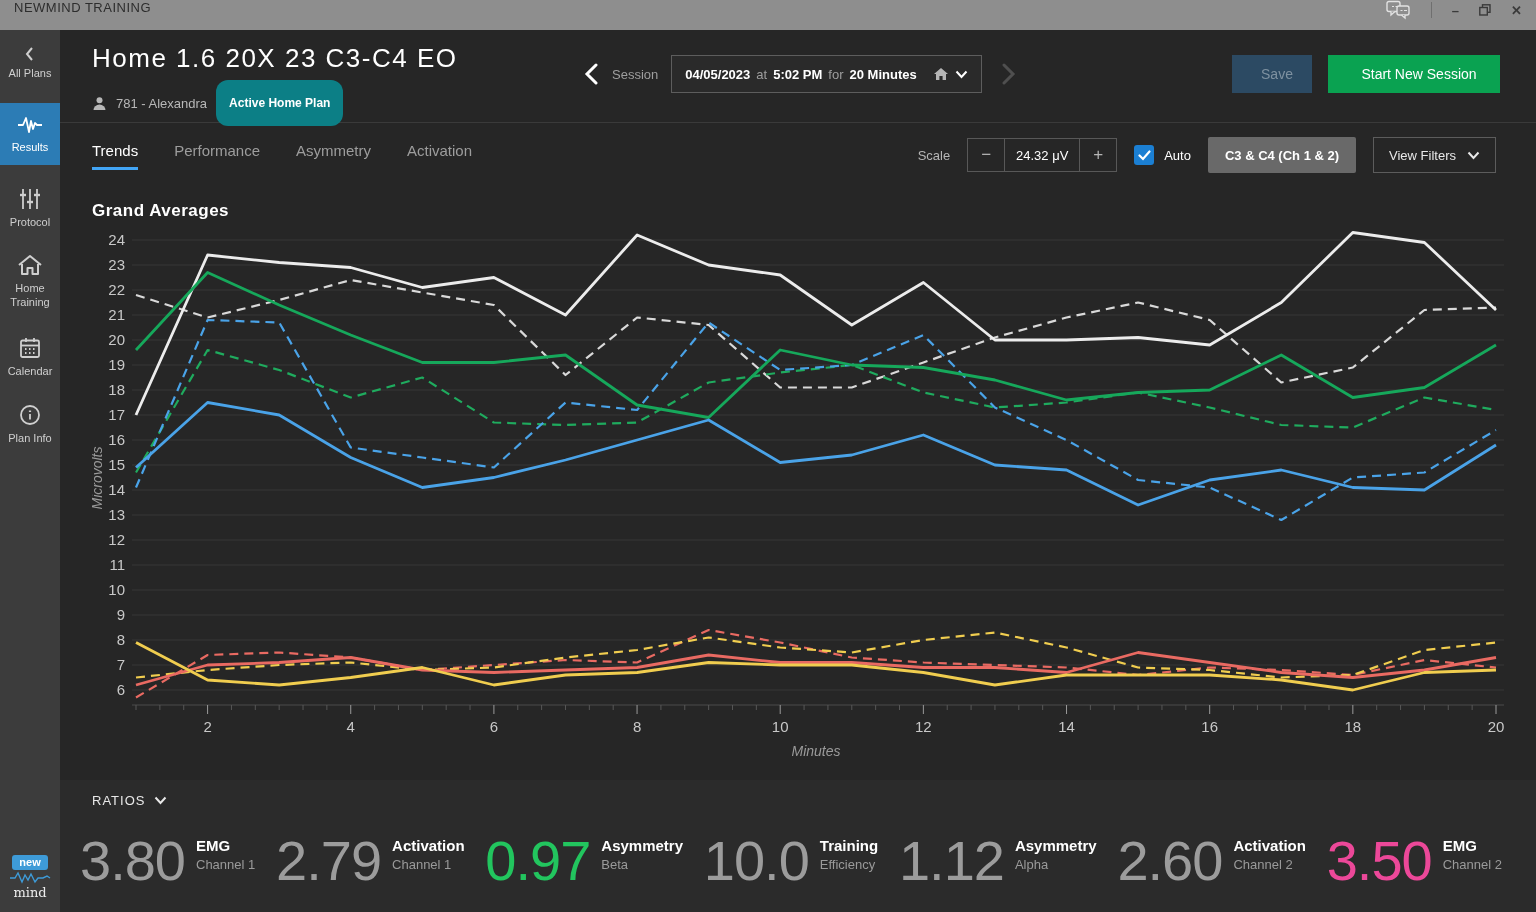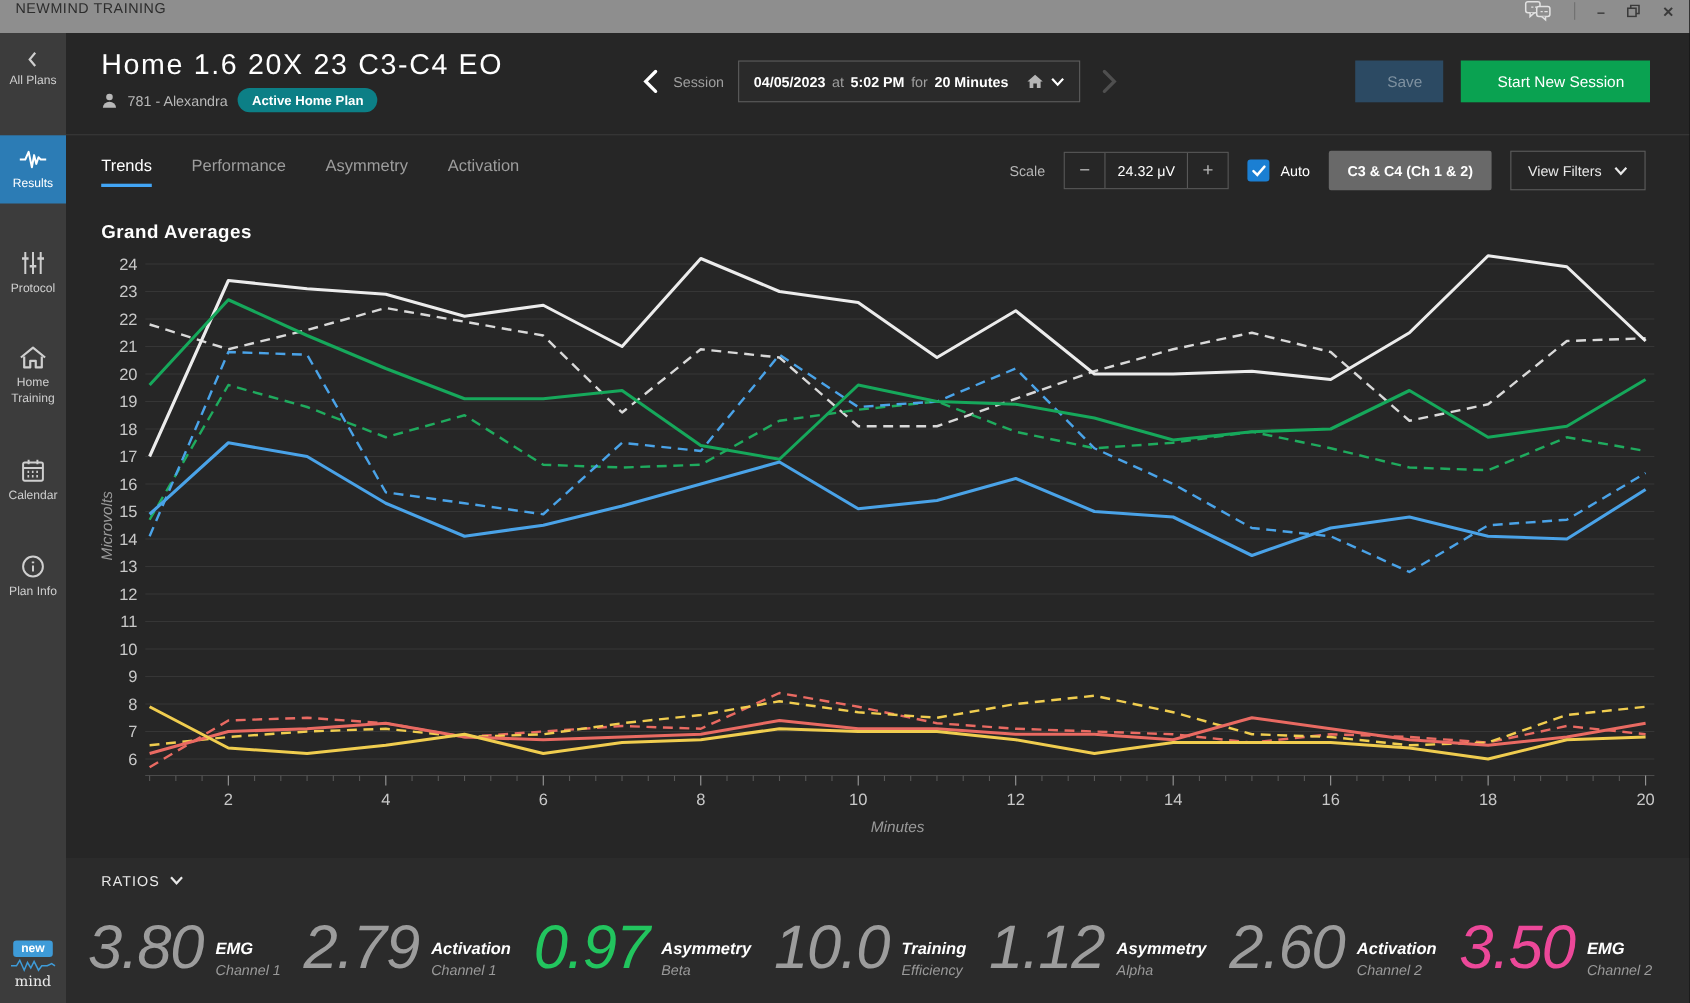--- a/index.html
+++ b/index.html
@@ -5,34 +5,34 @@
   html,body{margin:0;padding:0;background:#111;}
   .app{position:relative;width:1536px;height:912px;background:#262626;font-family:"Liberation Sans",sans-serif;overflow:hidden;-webkit-font-smoothing:antialiased;}
   svg{display:block;}
   
   .titlebar{position:absolute;top:0;left:0;right:0;height:30px;background:#8e8e8e;display:flex;align-items:flex-start;padding:0 14px;box-sizing:border-box;}
   .tb-title{font-size:13px;color:#2d2d2d;letter-spacing:.5px;}
   .tb-right{margin-left:auto;display:flex;align-items:center;gap:20px;}
   .tb-btn{color:#3a3a3a;font-size:13px;font-weight:bold;cursor:pointer;line-height:1;}
   .tb-sep{width:1px;height:16px;background:#6f6f6f;}
   
-  .sidebar{position:absolute;top:30px;left:0;width:60px;bottom:0;background:#3c3c3c;display:flex;flex-direction:column;align-items:center;z-index:3;gap:20px;}
+  .sidebar{position:absolute;top:30px;left:0;width:60px;bottom:0;background:#3c3c3c;display:flex;flex-direction:column;align-items:center;z-index:3;}
   .nav-item{width:60px;display:flex;flex-direction:column;align-items:center;gap:5px;color:#cfcfcf;font-size:11px;text-align:center;cursor:pointer;box-sizing:border-box;line-height:1.25;}
   .nav-item .lbl{padding:0 2px;}
   .nav-item.active{background:#2c7cb5;color:#fff;}
   .logo{margin-top:auto;margin-bottom:12px;display:flex;flex-direction:column;align-items:center;gap:1px;}
   .logo-new{background:#3e9bd8;color:#fff;font-size:11px;font-weight:bold;padding:1px 7px 2px;border-radius:3px;}
   .logo-mind{font-family:"DejaVu Serif",serif;color:#ececec;font-size:13px;}
   
   .content{position:absolute;left:60px;top:30px;right:0;bottom:0;}
   .header{position:relative;height:92px;border-bottom:1px solid #3a3a3a;}
   .h-title{position:absolute;left:32px;top:13px;font-size:26px;color:#fff;letter-spacing:1.5px;}
   .h-sub{position:absolute;left:32px;top:50px;display:flex;align-items:center;gap:9px;}
   .h-user{color:#b8b8b8;font-size:13px;}
-  .badge{background:#0c7f86;color:#fff;font-size:12px;font-weight:bold;padding:4px 13px;border-radius:12px;}
+  .badge{background:#0c7f86;color:#fff;font-size:12px;font-weight:bold;padding:16px 13px;border-radius:12px;}
   .session-nav{position:absolute;left:524px;top:25px;display:flex;align-items:center;gap:13px;height:38px;}
   .session-lbl{color:#9e9e9e;font-size:13px;}
   .session-box{display:flex;align-items:center;gap:6px;border:1px solid #5d5d5d;height:38px;padding:0 13px;font-size:13px;color:#fff;background:#2a2a2a;box-sizing:border-box;cursor:pointer;}
   .session-box b{font-weight:bold;}
   .session-box .dim{color:#9e9e9e;font-weight:normal;}
   .h-actions{position:absolute;right:36px;top:25px;display:flex;gap:16px;}
   .btn{border:none;cursor:pointer;font-family:"Liberation Sans",sans-serif;padding-left:16px;}
   .btn-save{width:80px;height:38px;background:#2c4a63;color:#7e91a0;font-size:14px;}
   .btn-start{width:172px;height:38px;background:#0aa251;color:#fff;font-size:14px;}
   
@@ -49,21 +49,21 @@
   .checkbox{width:20px;height:20px;background:#1b7fd3;border-radius:3px;display:flex;align-items:center;justify-content:center;cursor:pointer;}
   .auto-label{color:#fff;font-size:13px;}
   .btn-ch{height:36px;background:#696969;color:#fff;font-weight:bold;font-size:13px;padding:0 17px;border-radius:2px;}
   .btn-vf{height:36px;border:1px solid #5c5c5c;background:transparent;color:#e8e8e8;font-size:13px;padding:0 15px;display:flex;align-items:center;gap:11px;justify-content:center;}
   .chart-title{position:absolute;left:32px;top:171px;font-size:17px;font-weight:bold;color:#fff;letter-spacing:.5px;}
   #trend-chart{position:absolute;left:32px;top:198px;}
   
   .ratios{position:absolute;left:0;right:0;top:750px;bottom:0;background:#2b2b2b;}
   .ratios-head{position:absolute;left:32px;top:13px;color:#e8e8e8;font-size:13px;letter-spacing:1px;display:flex;align-items:center;gap:9px;cursor:pointer;}
   .metrics{position:absolute;left:20px;right:34px;top:36px;bottom:6px;display:flex;align-items:center;justify-content:space-between;}
-  .metric{display:flex;align-items:flex-end;gap:11px;font-style:italic;}
+  .metric{display:flex;align-items:flex-start;gap:11px;}
   .m-val{font-size:56px;letter-spacing:-1px;line-height:1;}
   .m-lbl{display:flex;flex-direction:column;justify-content:center;padding-top:4px;}
   .m-l1{color:#fff;font-weight:bold;font-size:15px;}
   .m-l2{color:#9a9a9a;font-size:13px;margin-top:3px;}
 </style>
 </head>
 <body>
 
 <div class="app">
 

